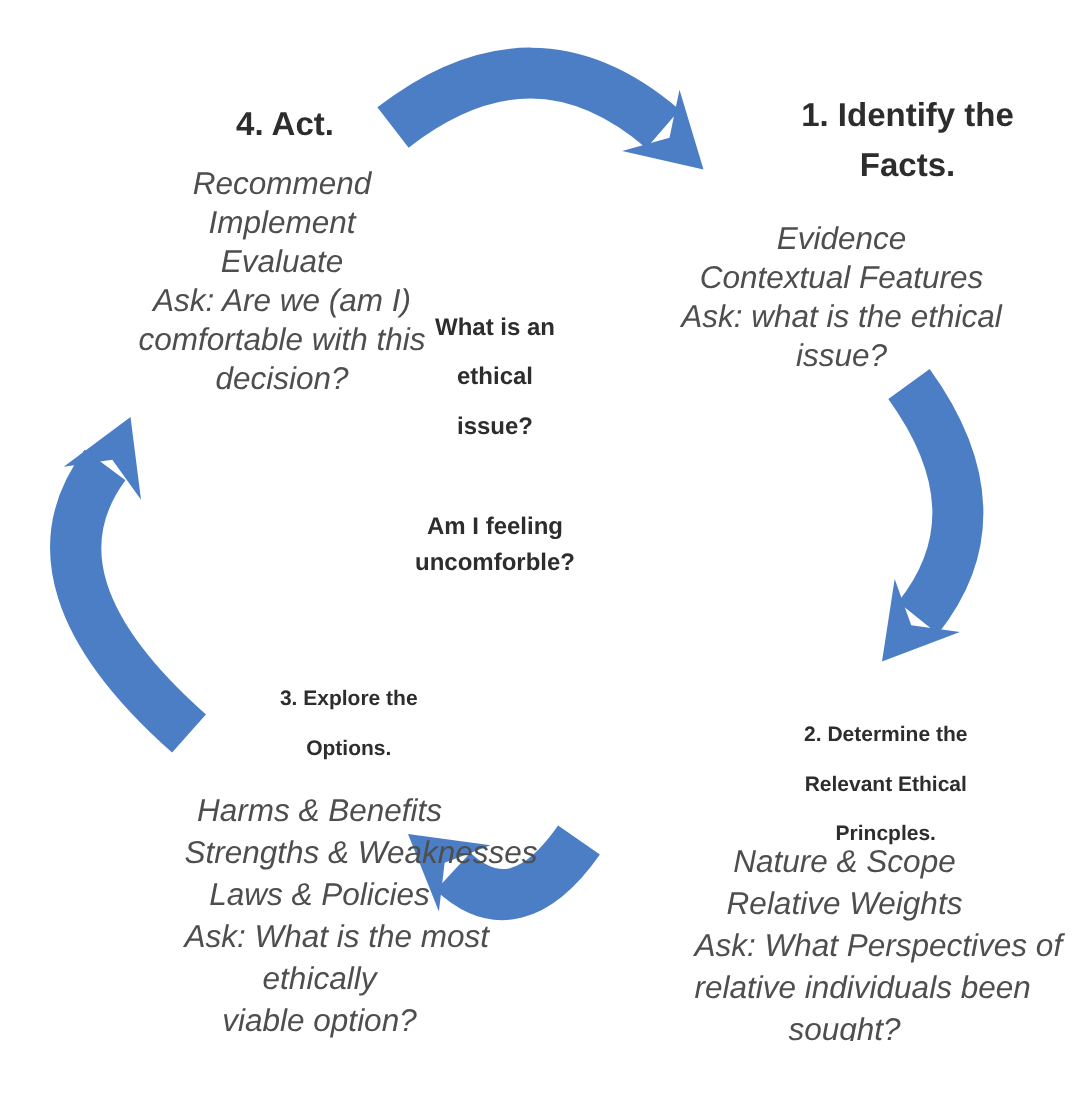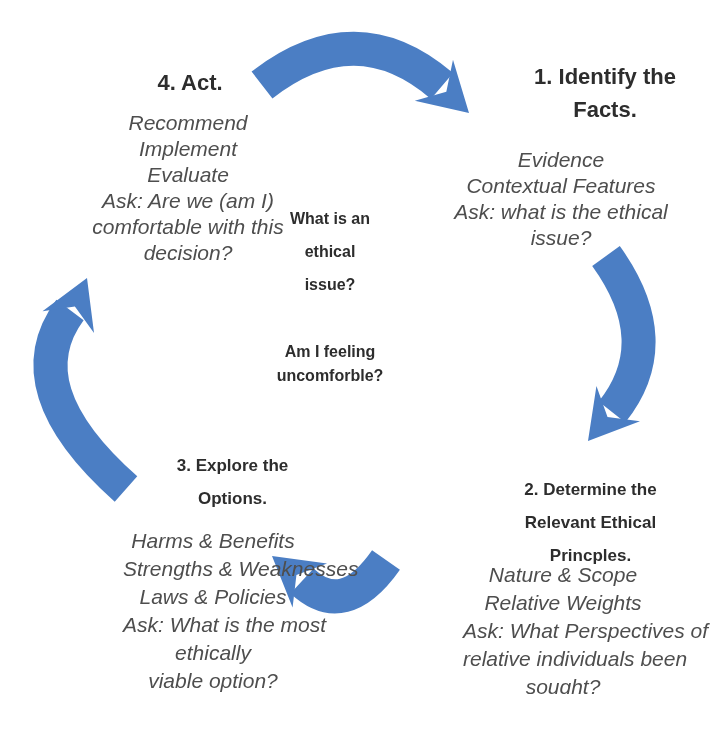--- a/index.html
+++ b/index.html
@@ -8,21 +8,21 @@
     background: var(--background, #ffffff);
     font-family:"Liberation Sans", sans-serif;
     overflow:hidden;
   }
   .arrows { position:absolute; left:0; top:0; width:720px; height:744px; }
   .heading {
     position:absolute; font-weight:bold;
     color: var(--heading_text, #2d2d2d);
     font-size:22px; line-height:33px; text-align:center;
   }
-  .heading.small { font-size:17px; }
+  .heading.small { font-size:14px; }
   .list {
     position:absolute; color: var(--body_text, #4e4e4e);
     font-size:21px; text-align:center;font-style:italic;
   }
   .list .line { line-height:26px; white-space:nowrap; }
   .list.lh28 .line { line-height:28px;margin-left:40px; }
   .center-title {
     position:absolute; font-weight:bold; color: var(--heading_text, #2d2d2d);
     font-size:16px; line-height:33px; text-align:center;
   }

